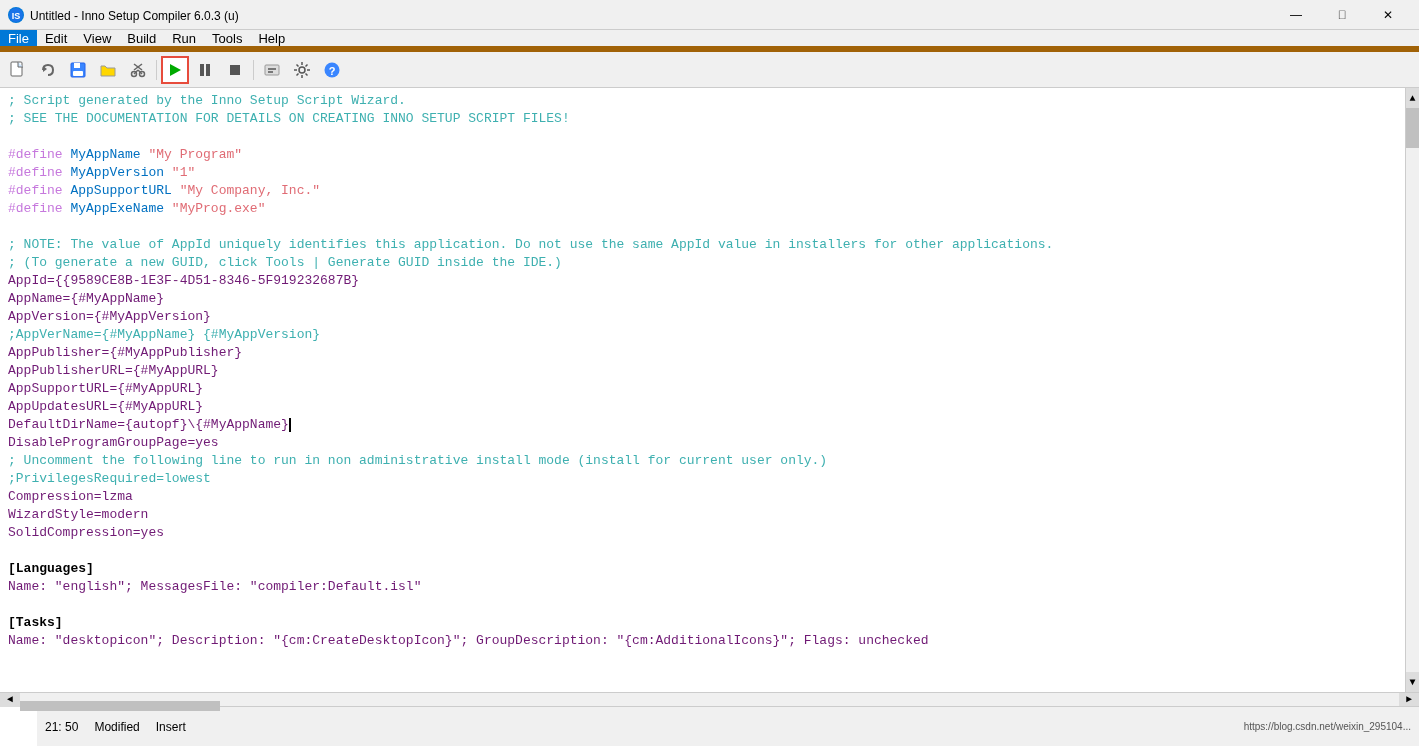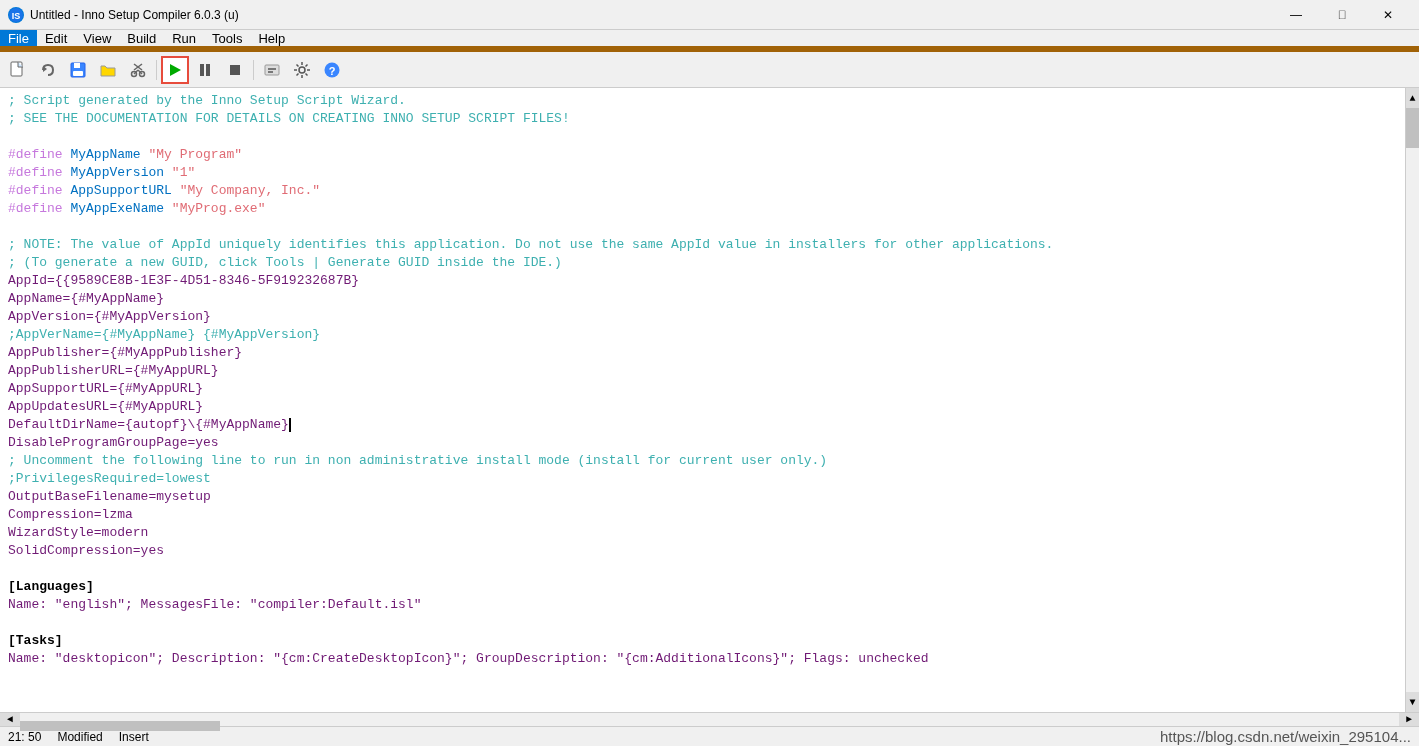--- a/index.html
+++ b/index.html
@@ -19,21 +19,21 @@
       height: 30px;
       display: flex;
       align-items: center;
       padding: 0 8px;
       justify-content: space-between;
       border-bottom: 1px solid #ccc;
       user-select: none;
     }
     .title-bar-left {
       display: flex;
-      align-items: center;
+      align-items: flex-end;
       gap: 6px;
     }
     .title-bar-icon {
       width: 16px;
       height: 16px;
       background: #0078d7;
       border-radius: 50%;
       display: flex; align-items: center; justify-content: center;
     }
     .title-bar-text {
@@ -153,36 +153,37 @@
       background: #f0f0f0;
     }
     .editor-content::-webkit-scrollbar-thumb {
       background: #c0c0c0;
       border: 2px solid #f0f0f0;
     }
 
     
     .status-bar {
       background: #f0f0f0;
-      height: 20px;
+      height: 40px;
       display: flex;
       align-items: center;
       padding: 0 8px;
       border-top: 1px solid #ccc;
       font-family: 'Segoe UI', sans-serif;
       font-size: 12px;
       justify-content: space-between;
+      margin-left: 37px;
     }
     .status-left {
       display: flex;
       gap: 16px;
     }
     .status-right {
       color: #555;
-      font-size: 15px;
+      font-size: 10px;
       padding-left: 12px;
     }
     .cursor-block {
       display: inline-block;
       width: 2px;
       height: 14px;
       background: #000;
       vertical-align: middle;
     }
   </style>
@@ -345,21 +346,20 @@
     <div class="code-line"><span class="c-teal">AppUpdatesURL={#MyAppURL}</span></div>
 
     <div class="code-line"><span class="c-teal">DefaultDirName={autopf}\{#MyAppName}</span><span class="cursor-block"></span></div>
 
     <div class="code-line"><span class="c-teal">DisableProgramGroupPage=yes</span></div>
 
     <div class="code-line"><span class="c-comment">; Uncomment the following line to run in non administrative install mode (install for current user only.)</span></div>
 
     <div class="code-line"><span class="c-comment">;PrivilegesRequired=lowest</span></div>
 
-    <div class="code-line"><span class="c-teal">OutputBaseFilename=mysetup</span></div>
 
     <div class="code-line"><span class="c-teal">Compression=lzma</span></div>
 
     <div class="code-line"><span class="c-teal">WizardStyle=modern</span></div>
 
     <div class="code-line"><span class="c-teal">SolidCompression=yes</span></div>
 
     <div class="code-line">&nbsp;</div>
 
     <div class="code-line"><span class="c-section">[Languages]</span></div>

